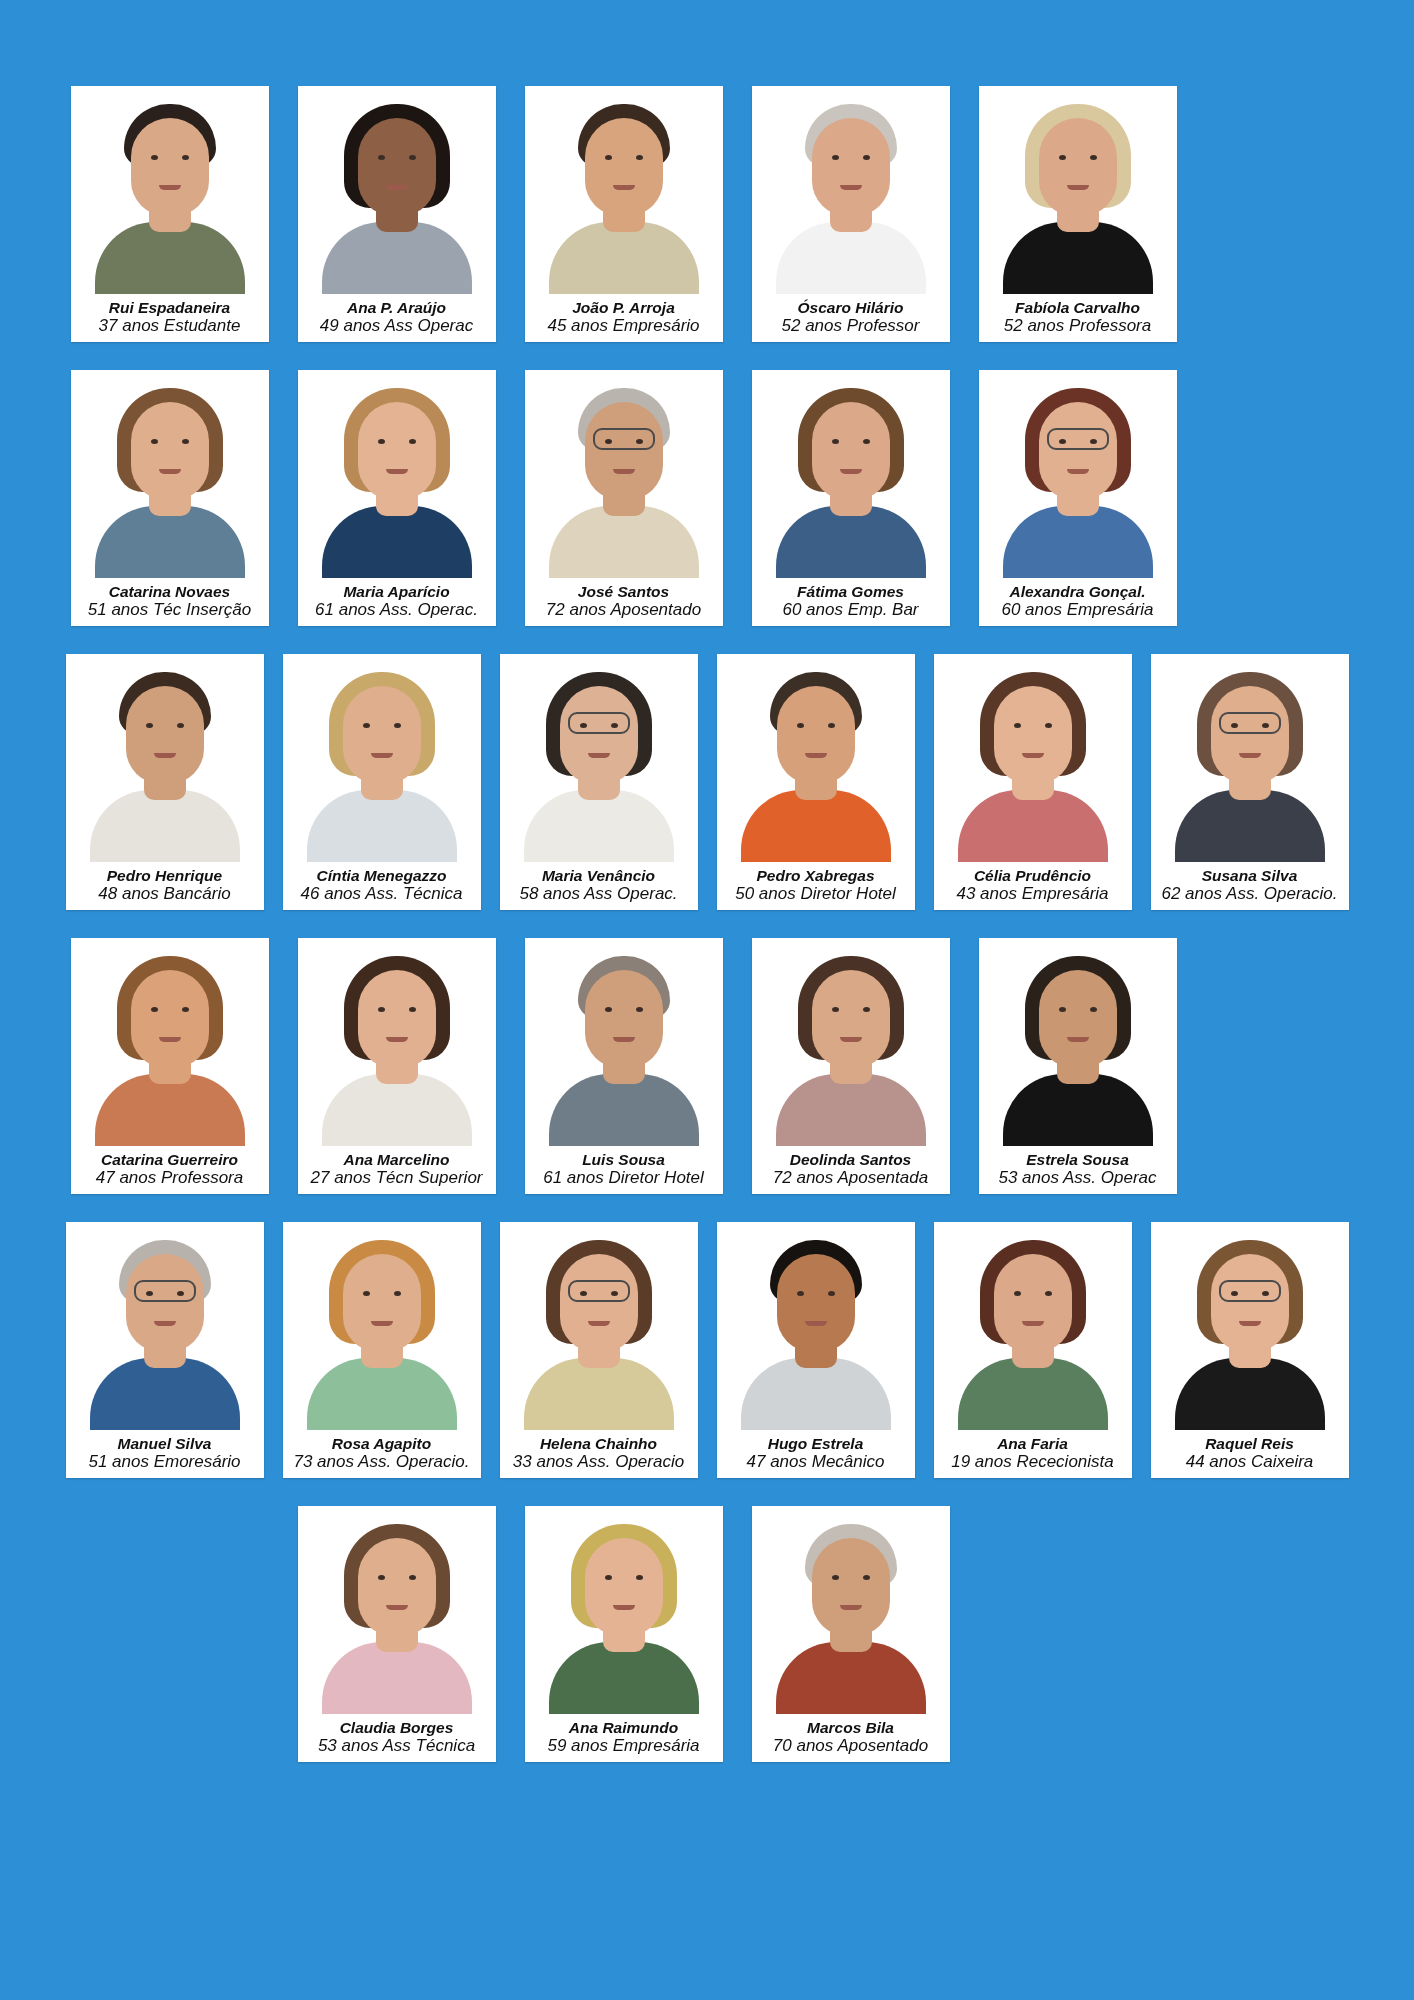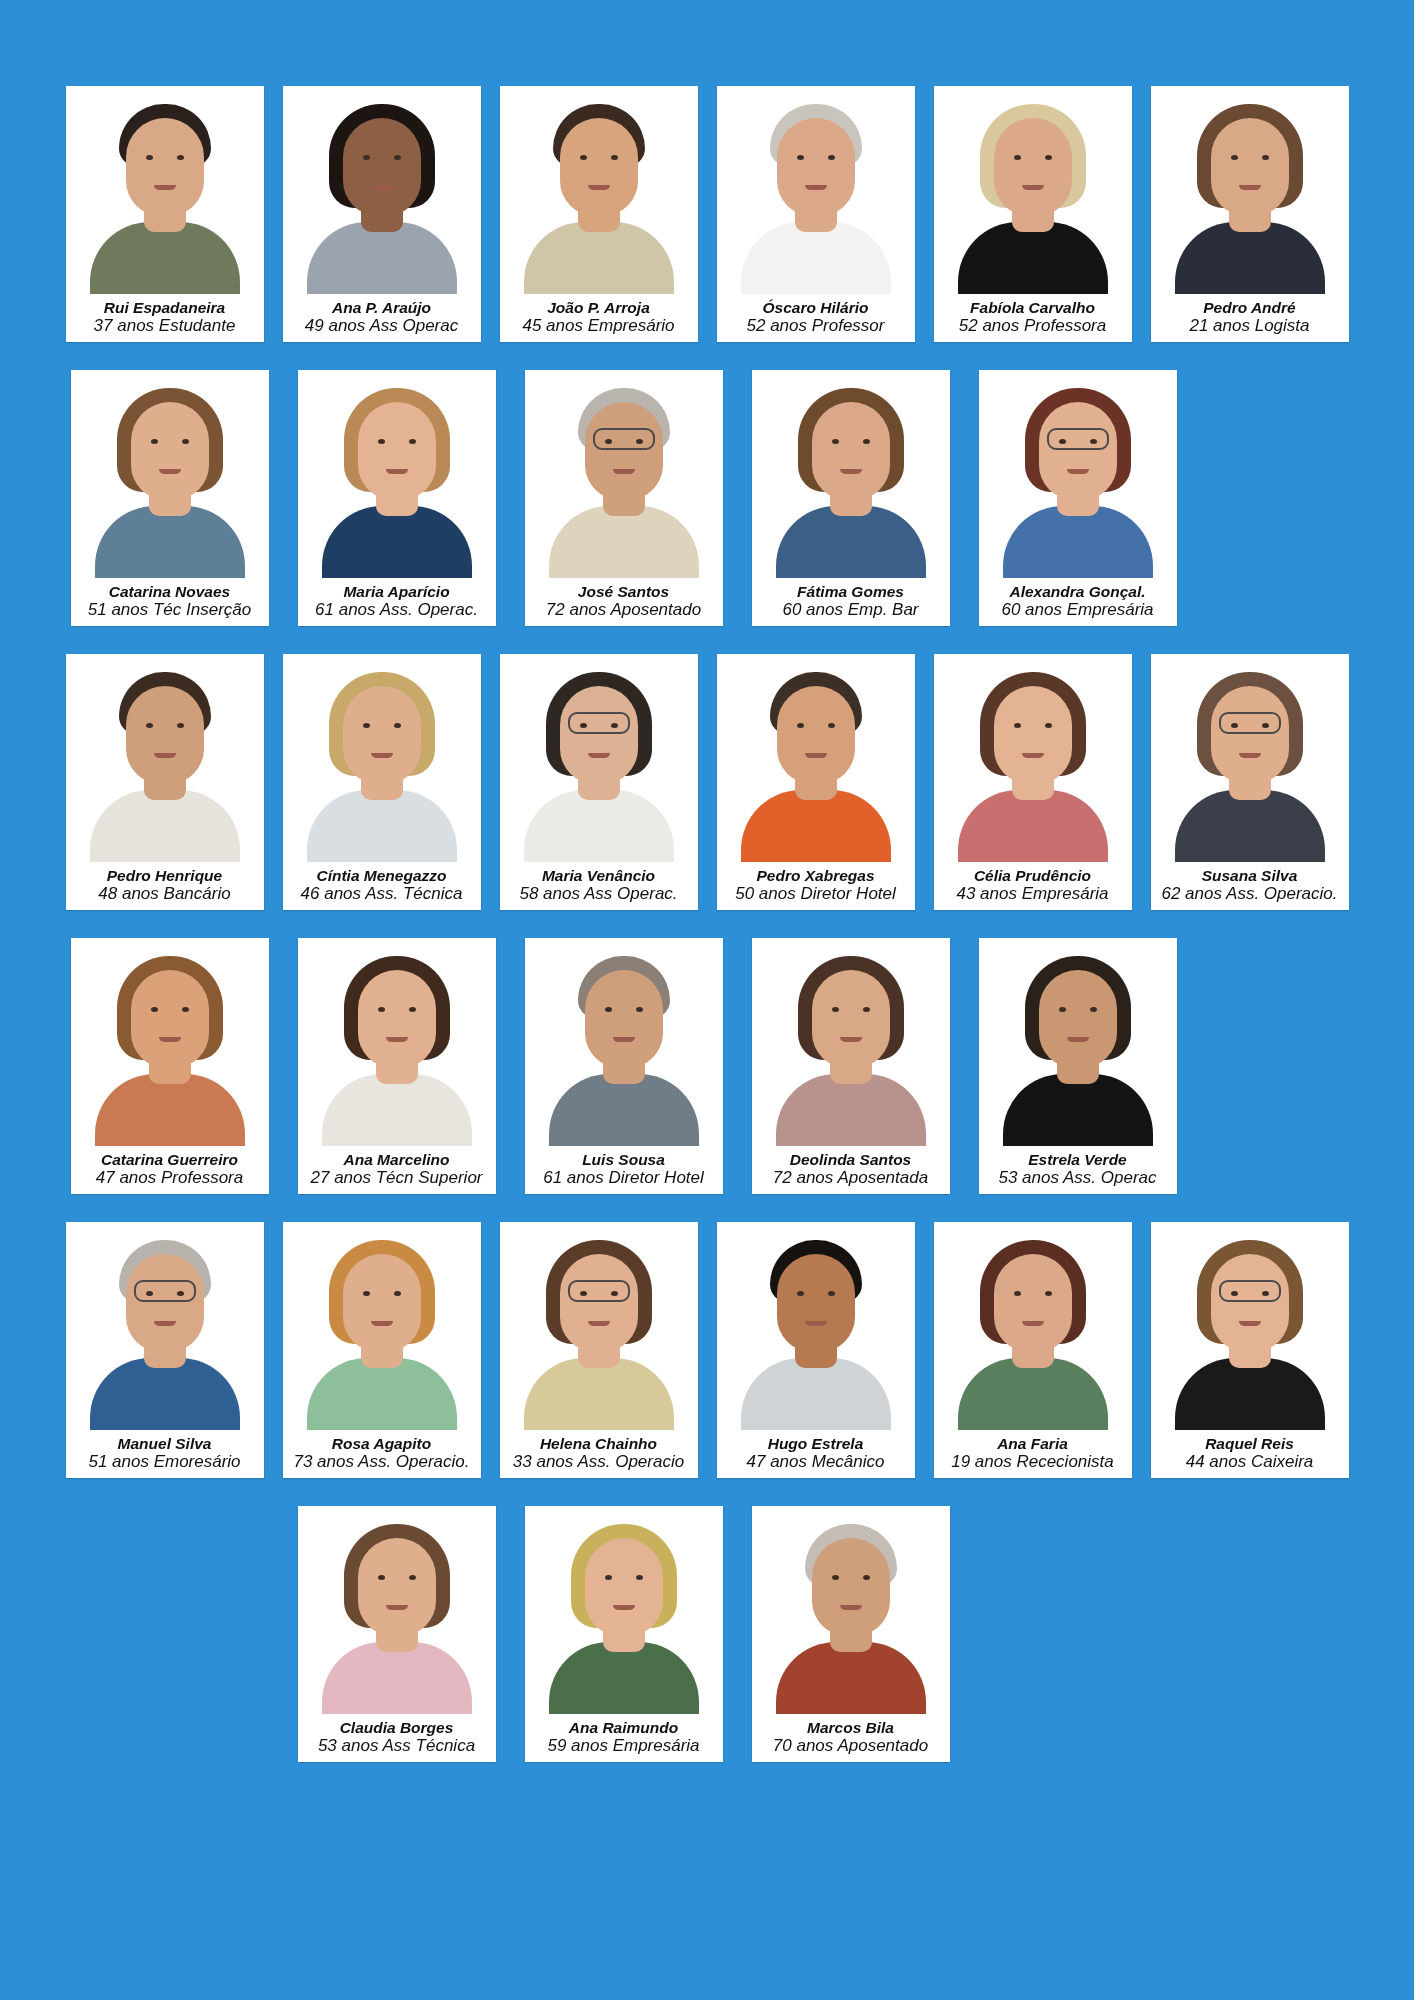--- a/index.html
+++ b/index.html
@@ -274,41 +274,20 @@
               <div class="p-eye r"></div>
               <div class="p-mouth"></div>
             </div>
           </div>
           <div class="caption">
             <div class="name">Fabíola Carvalho</div>
             <div class="meta">52 anos  Professora</div>
           </div>
         </div>
       </div>
-      <div class="cell">
-        <div class="card">
-          <div class="photo">
-            <div class="portrait">
-              <div class="p-bg"></div>
-              <div class="p-body" style="background: rgb(42, 45, 58);"></div>
-              <div class="p-neck" style="background: rgb(217, 168, 135);"></div>
-              <div class="p-hair long" style="background: rgb(106, 74, 51);"></div>
-              <div class="p-head" style="background: rgb(217, 168, 135);"></div>
-              <div class="p-face" style="background: rgb(217, 168, 135);"></div>
-              <div class="p-eye l"></div>
-              <div class="p-eye r"></div>
-              <div class="p-mouth"></div>
-            </div>
-          </div>
-          <div class="caption">
-            <div class="name">Pedro André</div>
-            <div class="meta">21 anos Logista</div>
-          </div>
-        </div>
-      </div>
     </div>
     <div class="row">
       <div class="cell">
         <div class="card">
           <div class="photo">
             <div class="portrait">
               <div class="p-bg"></div>
               <div class="p-body" style="background: rgb(95, 127, 150);"></div>
               <div class="p-neck" style="background: rgb(223, 174, 141);"></div>
               <div class="p-hair long" style="background: rgb(122, 84, 52);"></div>
@@ -636,21 +615,21 @@
               <div class="p-neck" style="background: rgb(201, 152, 114);"></div>
               <div class="p-hair long" style="background: rgb(42, 33, 27);"></div>
               <div class="p-head" style="background: rgb(201, 152, 114);"></div>
               <div class="p-face" style="background: rgb(201, 152, 114);"></div>
               <div class="p-eye l"></div>
               <div class="p-eye r"></div>
               <div class="p-mouth"></div>
             </div>
           </div>
           <div class="caption">
-            <div class="name">Estrela Verde</div>
+            <div class="name">Estrela Sousa</div>
             <div class="meta">53 anos Ass. Operac</div>
           </div>
         </div>
       </div>
     </div>
     <div class="row">
       <div class="cell">
         <div class="card">
           <div class="photo">
             <div class="portrait">

